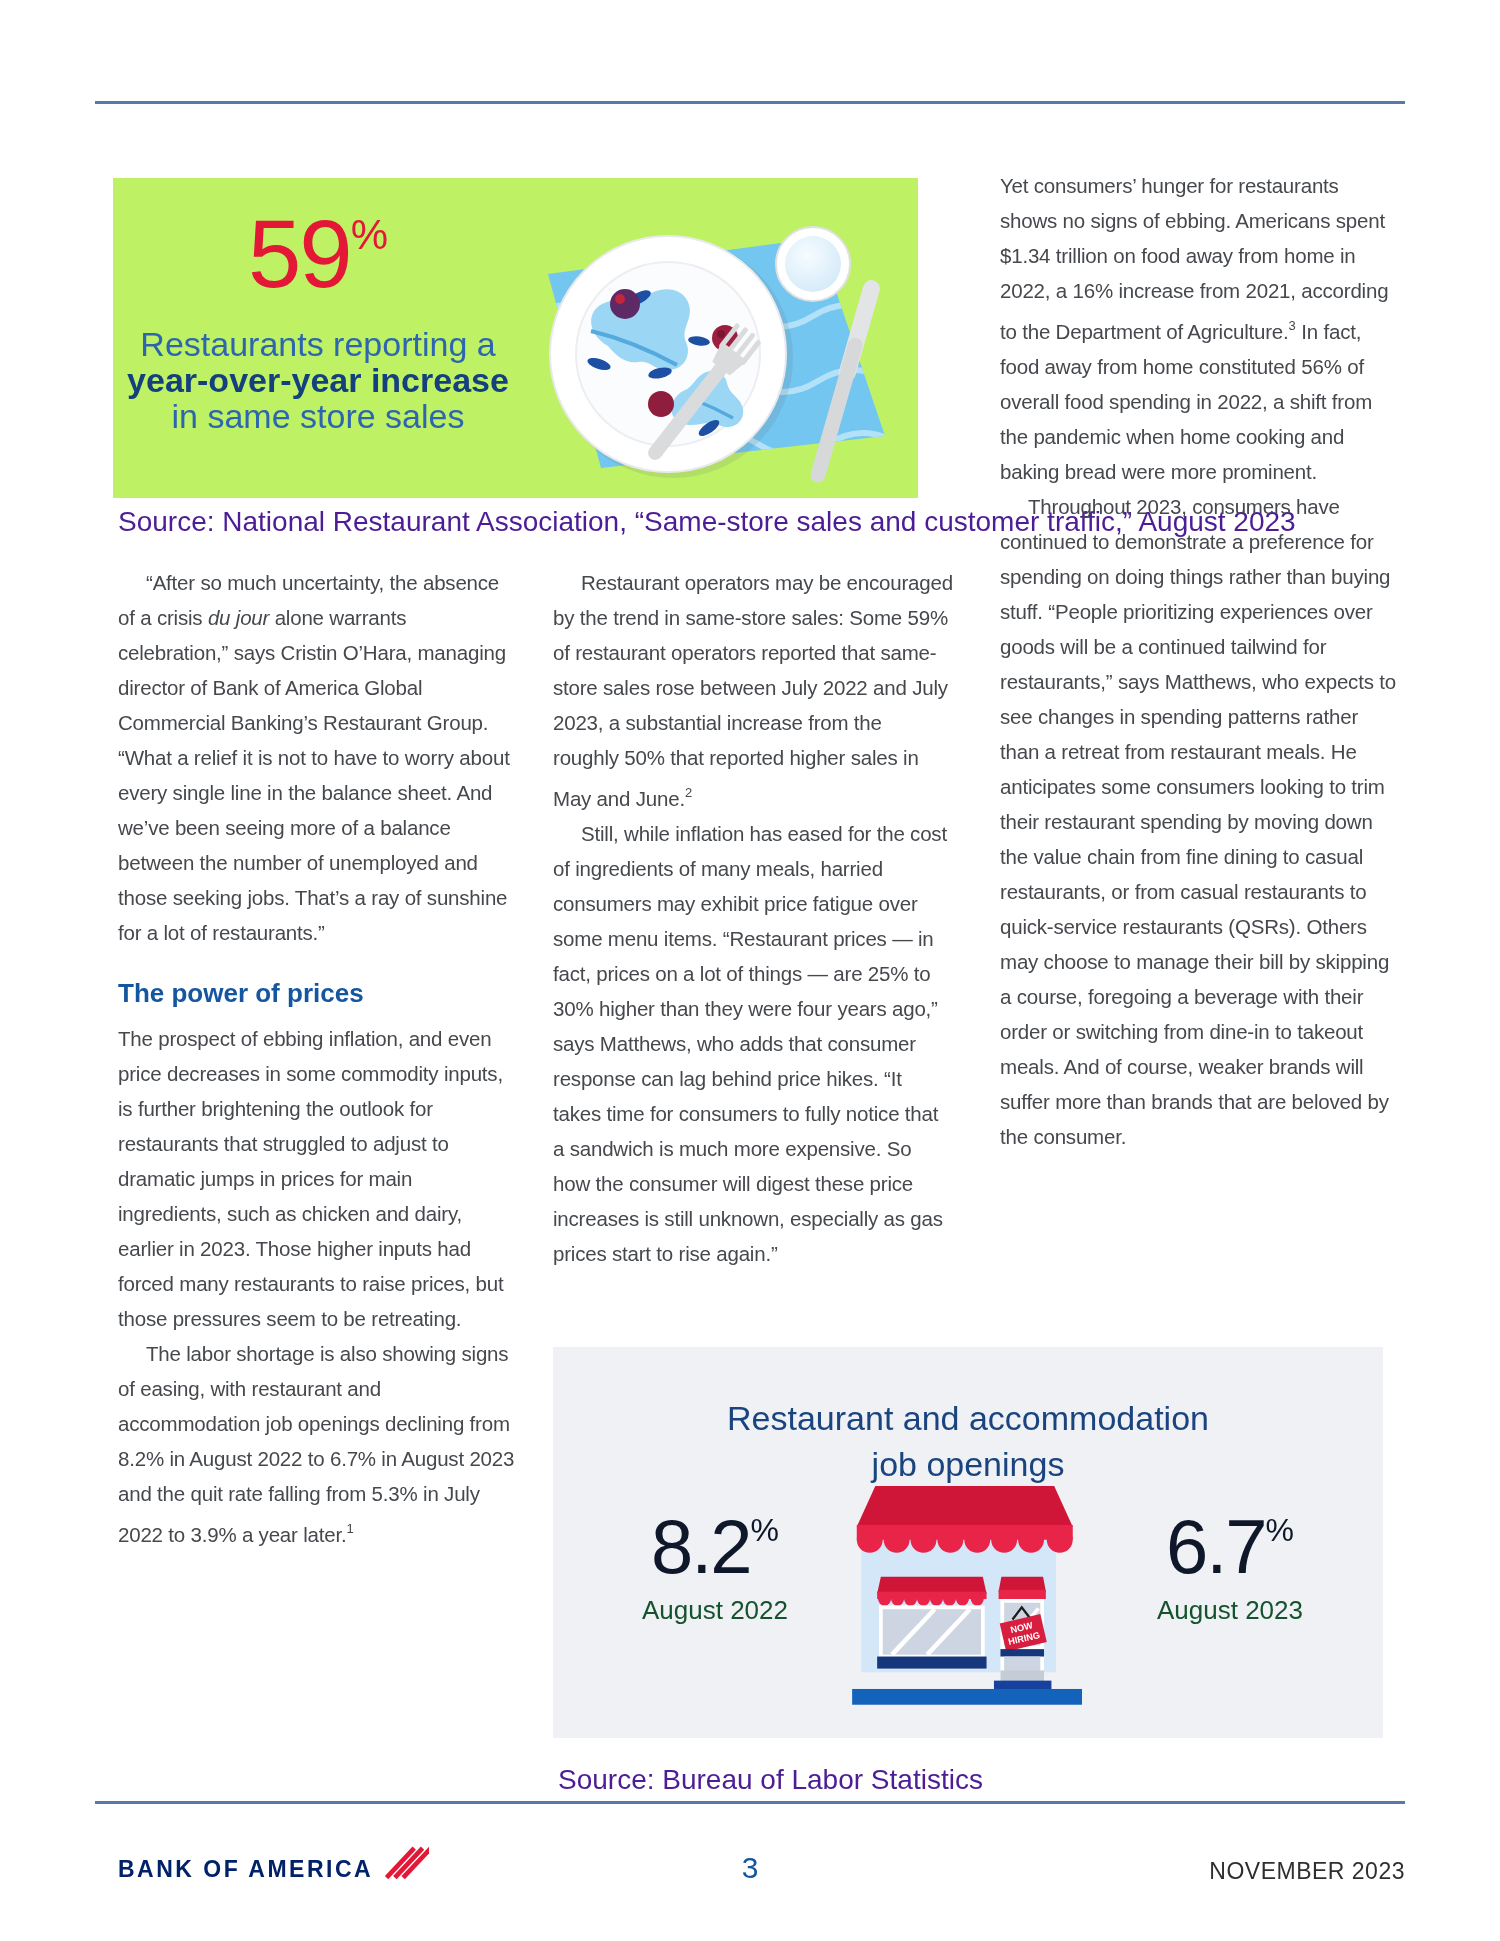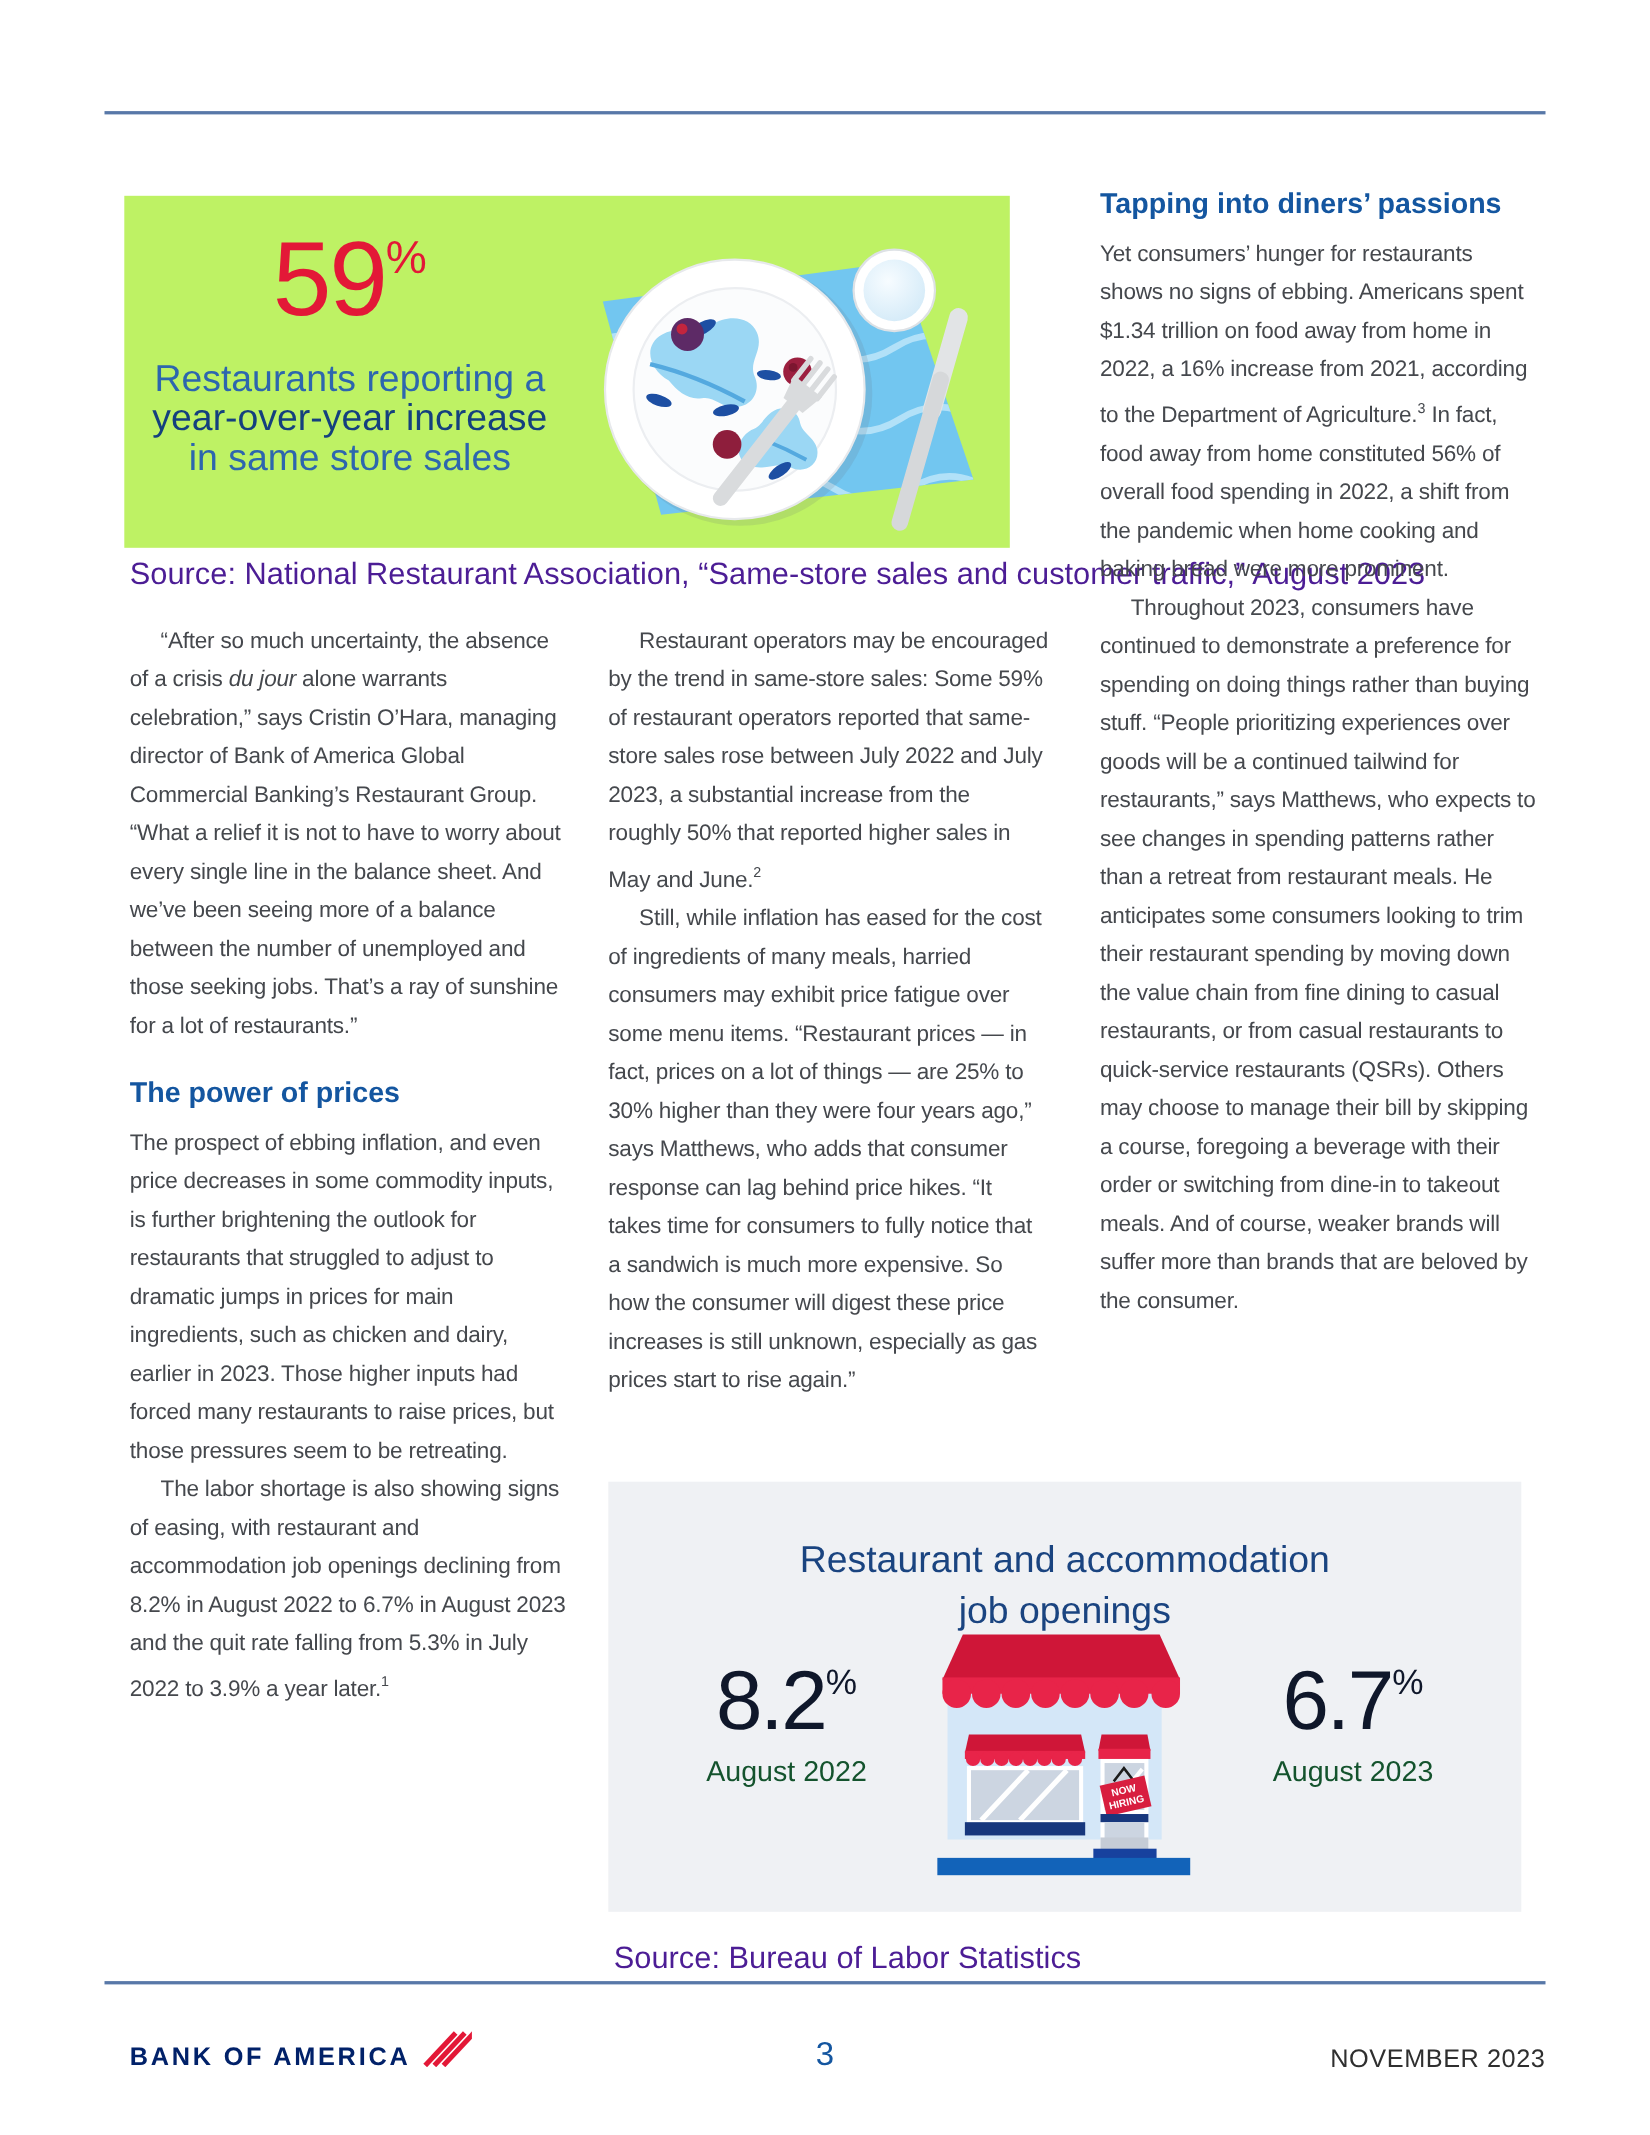--- a/index.html
+++ b/index.html
@@ -11,21 +11,21 @@
   .rule{position:absolute;height:3px;background:#5878a8;}
   .rule-top{left:95px;top:101px;width:1310px;}
   .rule-bottom{left:95px;top:1801px;width:1310px;}
 
   
   .stat-box{position:absolute;left:113px;top:178px;width:805px;height:320px;background:#bef264;}
   .stat-text{position:absolute;left:0;top:28px;width:410px;text-align:center;}
   .stat-value{font-size:96px;line-height:1;color:#e31837;letter-spacing:-2px;}
   .stat-value sup{font-size:42px;vertical-align:38px;letter-spacing:0;}
   .stat-cap{font-size:34px;line-height:36px;color:#2d66ae;margin-top:24px;}
-  .stat-cap .cap-strong{color:#14407e;font-weight:normal;}
+  .stat-cap .cap-strong{color:#14407e;font-weight:bold;}
   .stat-illus{position:absolute;left:400px;top:8px;}
 
   .source-note{position:absolute;font-size:28px;color:#4c1d95;}
   .source-1{left:118px;top:506px;}
   .source-2{left:558px;top:1764px;}
 
   
   .col{position:absolute;width:400px;font-size:20.5px;line-height:35px;letter-spacing:-0.2px;color:#45484d;z-index:1;}
   .col p{margin:0;}
   .col p.indent{text-indent:28px;}
@@ -141,21 +141,20 @@
   <p><span>The prospect of ebbing inflation, and even price decreases in some commodity inputs, is further brightening the outlook for restaurants that struggled to adjust to dramatic jumps in prices for main ingredients, such as chicken and dairy, earlier in 2023. Those higher inputs had forced many restaurants to raise prices, but those pressures seem to be retreating.</span></p>
   <p class="indent"><span>The labor shortage is also showing signs of easing, with restaurant and accommodation job openings declining from 8.2% in August 2022 to 6.7% in August 2023 and the quit rate falling from 5.3% in July 2022 to 3.9% a year later.</span><sup class="fn">1</sup></p>
 </div>
 
 <div class="col col-mid">
   <p class="indent"><span>Restaurant operators may be encouraged by the trend in same-store sales: Some 59% of restaurant operators reported that same-store sales rose between July 2022 and July 2023, a substantial increase from the roughly 50% that reported higher sales in May and June.</span><sup class="fn">2</sup></p>
   <p class="indent"><span>Still, while inflation has eased for the cost of ingredients of many meals, harried consumers may exhibit price fatigue over some menu items. “Restaurant prices — in fact, prices on a lot of things — are 25% to 30% higher than they were four years ago,” says Matthews, who adds that consumer response can lag behind price hikes. “It takes time for consumers to fully notice that a sandwich is much more expensive. So how the consumer will digest these price increases is still unknown, especially as gas prices start to rise again.”</span></p>
 </div>
 
 <div class="col col-right">
-  <h2 class="section-heading">Tapping into diners’ passions</h2>
   <p><span>Yet consumers’ hunger for restaurants shows no signs of ebbing. Americans spent $1.34 trillion on food away from home in 2022, a 16% increase from 2021, according to the Department of Agriculture.</span><sup class="fn">3</sup><span> In fact, food away from home constituted 56% of overall food spending in 2022, a shift from the pandemic when home cooking and baking bread were more prominent.</span></p>
   <p class="indent"><span>Throughout 2023, consumers have continued to demonstrate a preference for spending on doing things rather than buying stuff. “People prioritizing experiences over goods will be a continued tailwind for restaurants,” says Matthews, who expects to see changes in spending patterns rather than a retreat from restaurant meals. He anticipates some consumers looking to trim their restaurant spending by moving down the value chain from fine dining to casual restaurants, or from casual restaurants to quick-service restaurants (QSRs). Others may choose to manage their bill by skipping a course, foregoing a beverage with their order or switching from dine-in to takeout meals. And of course, weaker brands will suffer more than brands that are beloved by the consumer.</span></p>
 </div>
 
 <div class="chart-box">
   <div class="chart-title">
     <div>Restaurant and accommodation</div>
     <div>job openings</div>
   </div>
 

